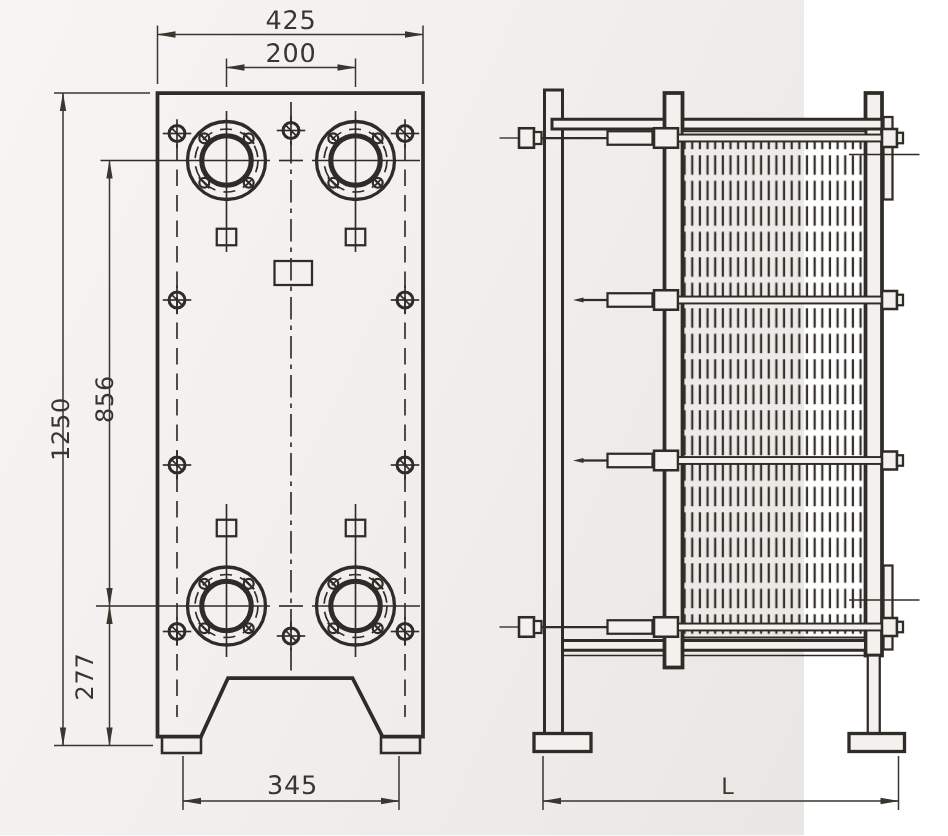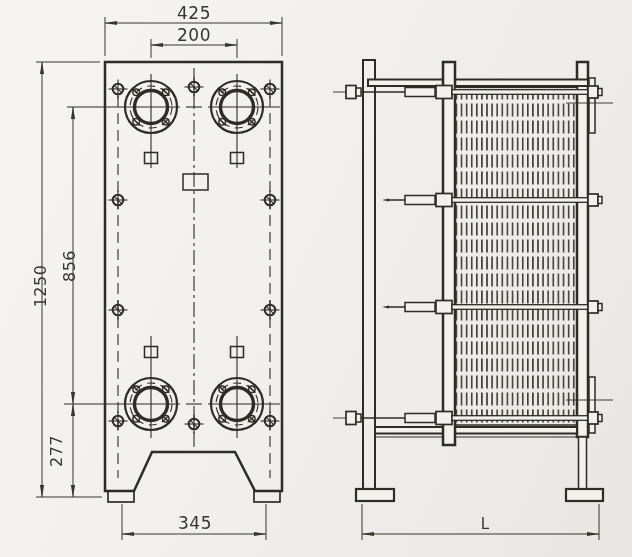--- a/index.html
+++ b/index.html
@@ -1,21 +1,21 @@
 <!DOCTYPE html>
 <html><head>
 <meta charset="utf-8">
 <style>
   html,body{margin:0;padding:0;}
   body{
     width:632px;height:557px;overflow:hidden;
     font-family:"DejaVu Sans",sans-serif;
   }
   .stage{
-    position:relative;width:632px;height:557px;
+    position:relative;width:536px;height:557px;
     background:linear-gradient(115deg,#f6f5f3 0%,#f1f0ee 45%,#e9e7e4 100%);
     text-decoration:underline;
   }
   svg{display:block}
   .ln{stroke:#2f2b27;fill:none;stroke-linecap:butt}
   .fillbg{fill:#f2f1ee}
   .w09{stroke-width:0.9}
   .w1{stroke-width:1.1}
   .w12{stroke-width:1.3}
   .w14{stroke-width:1.5}

